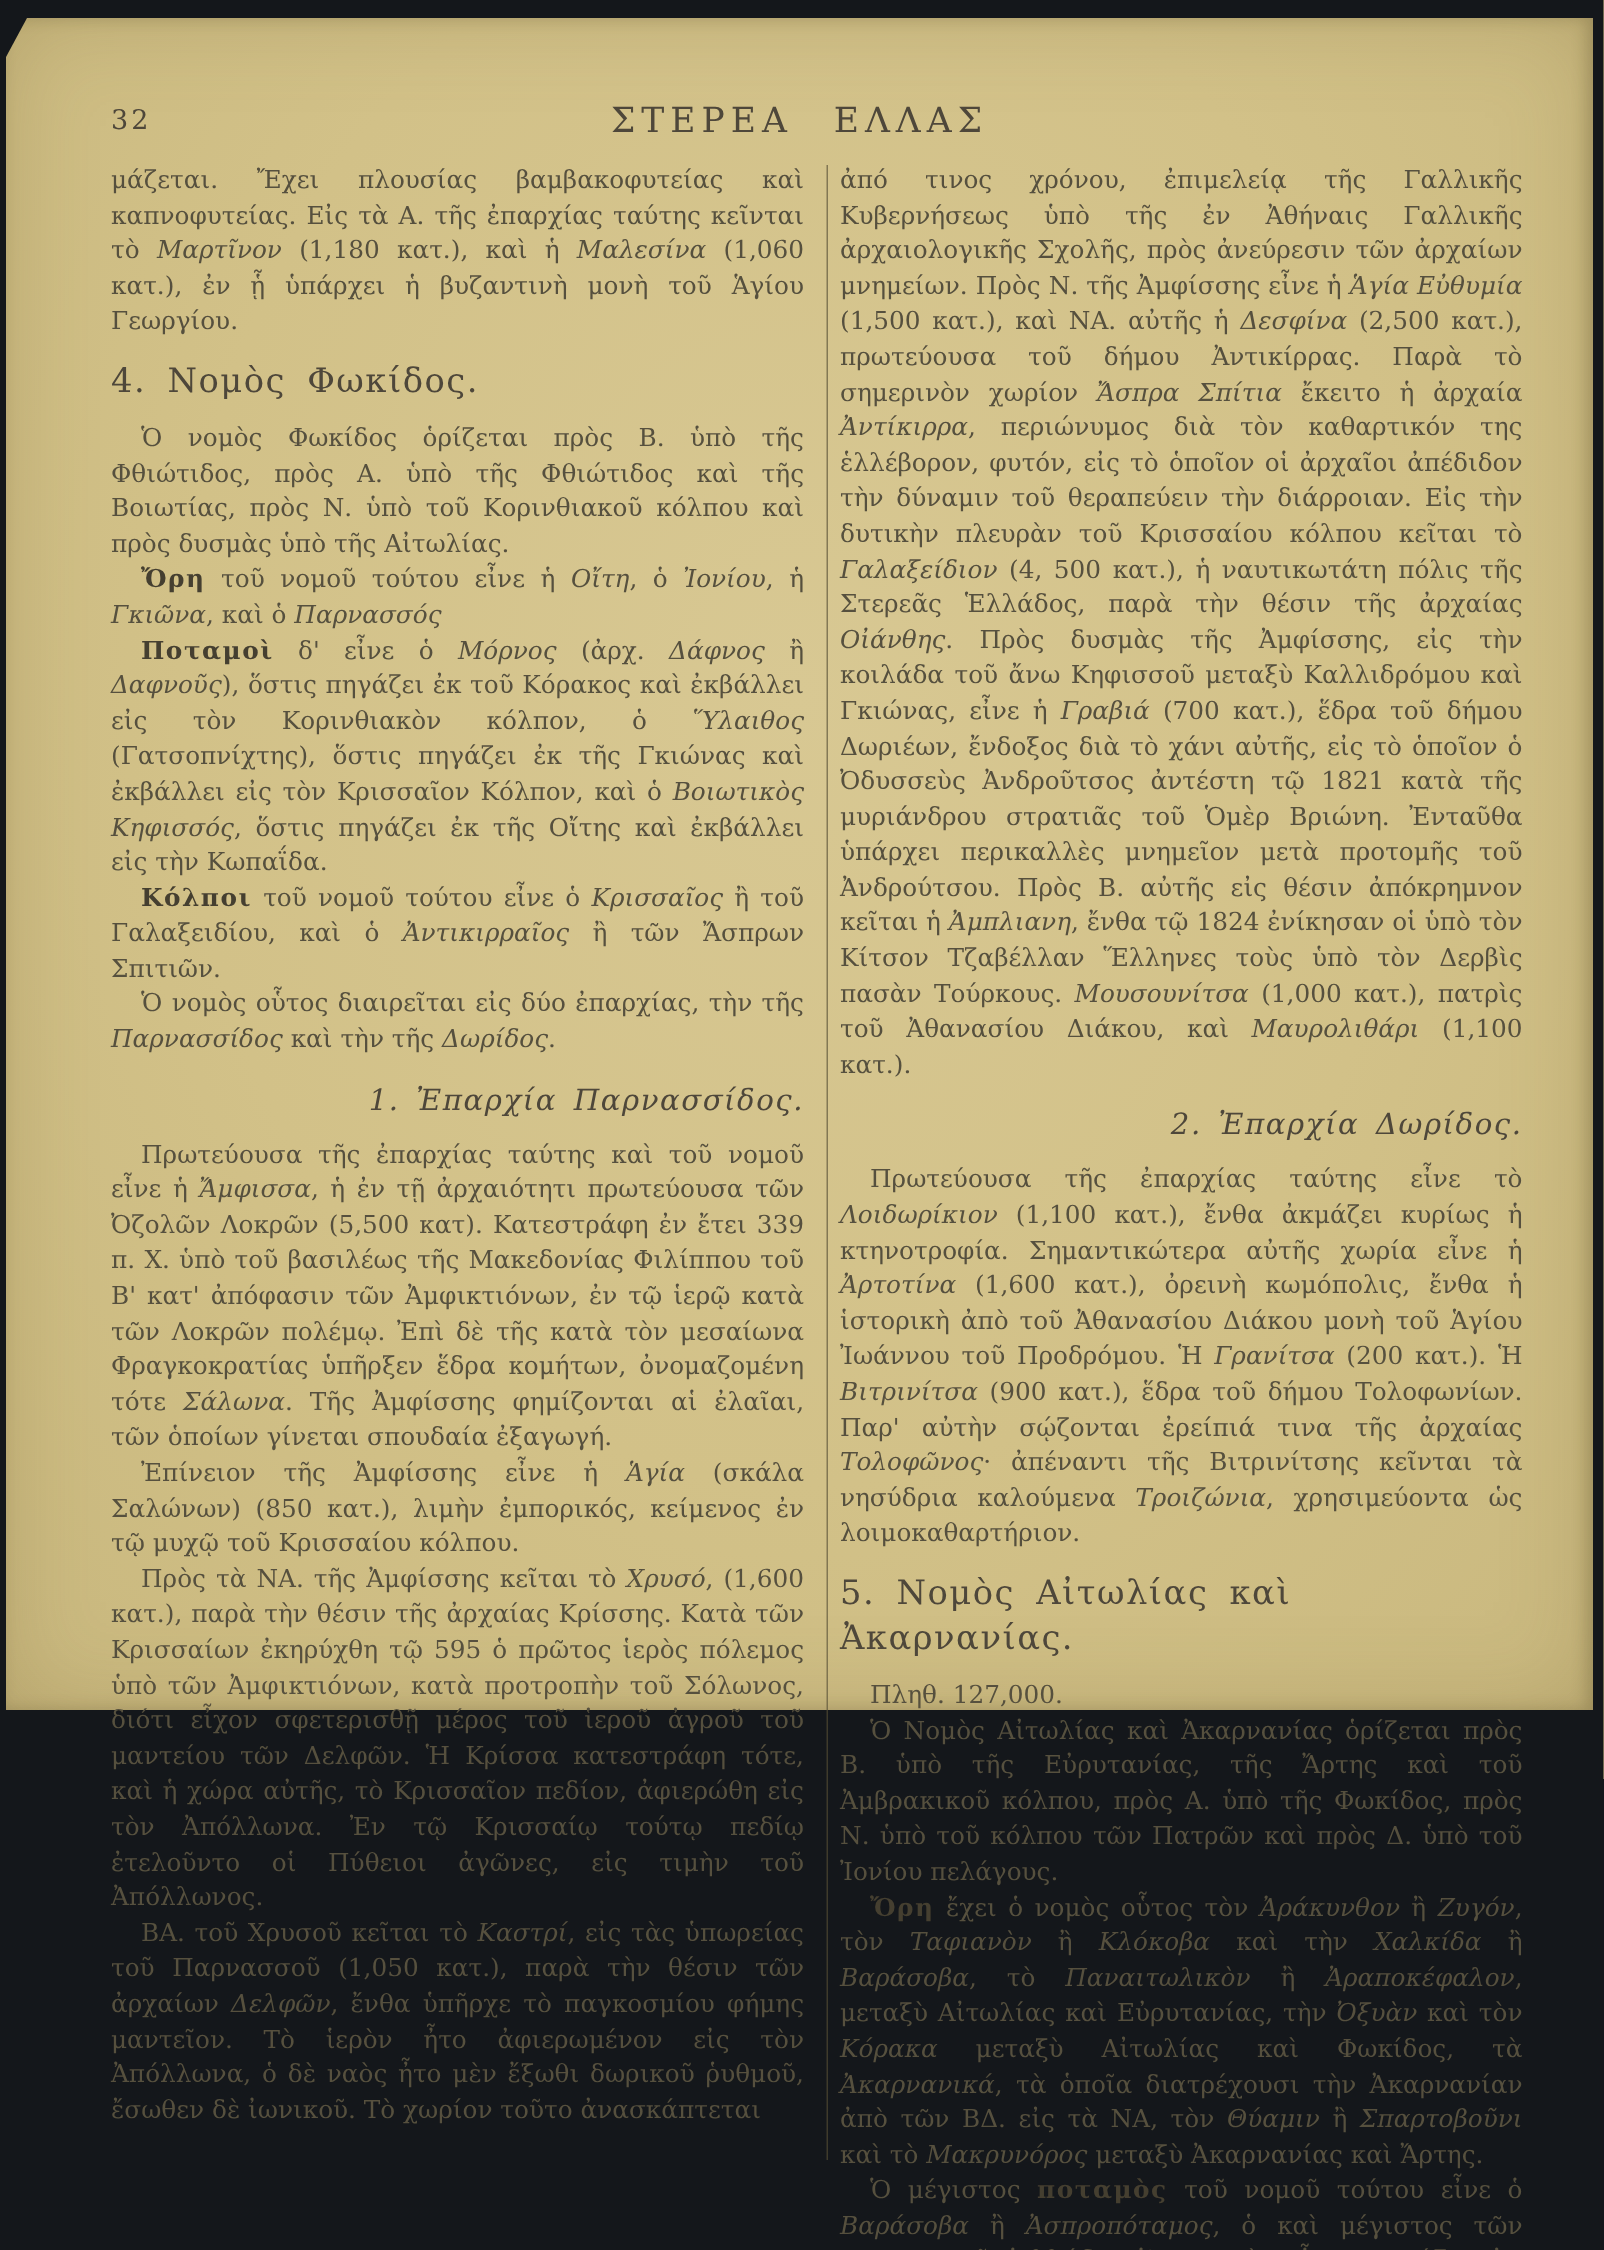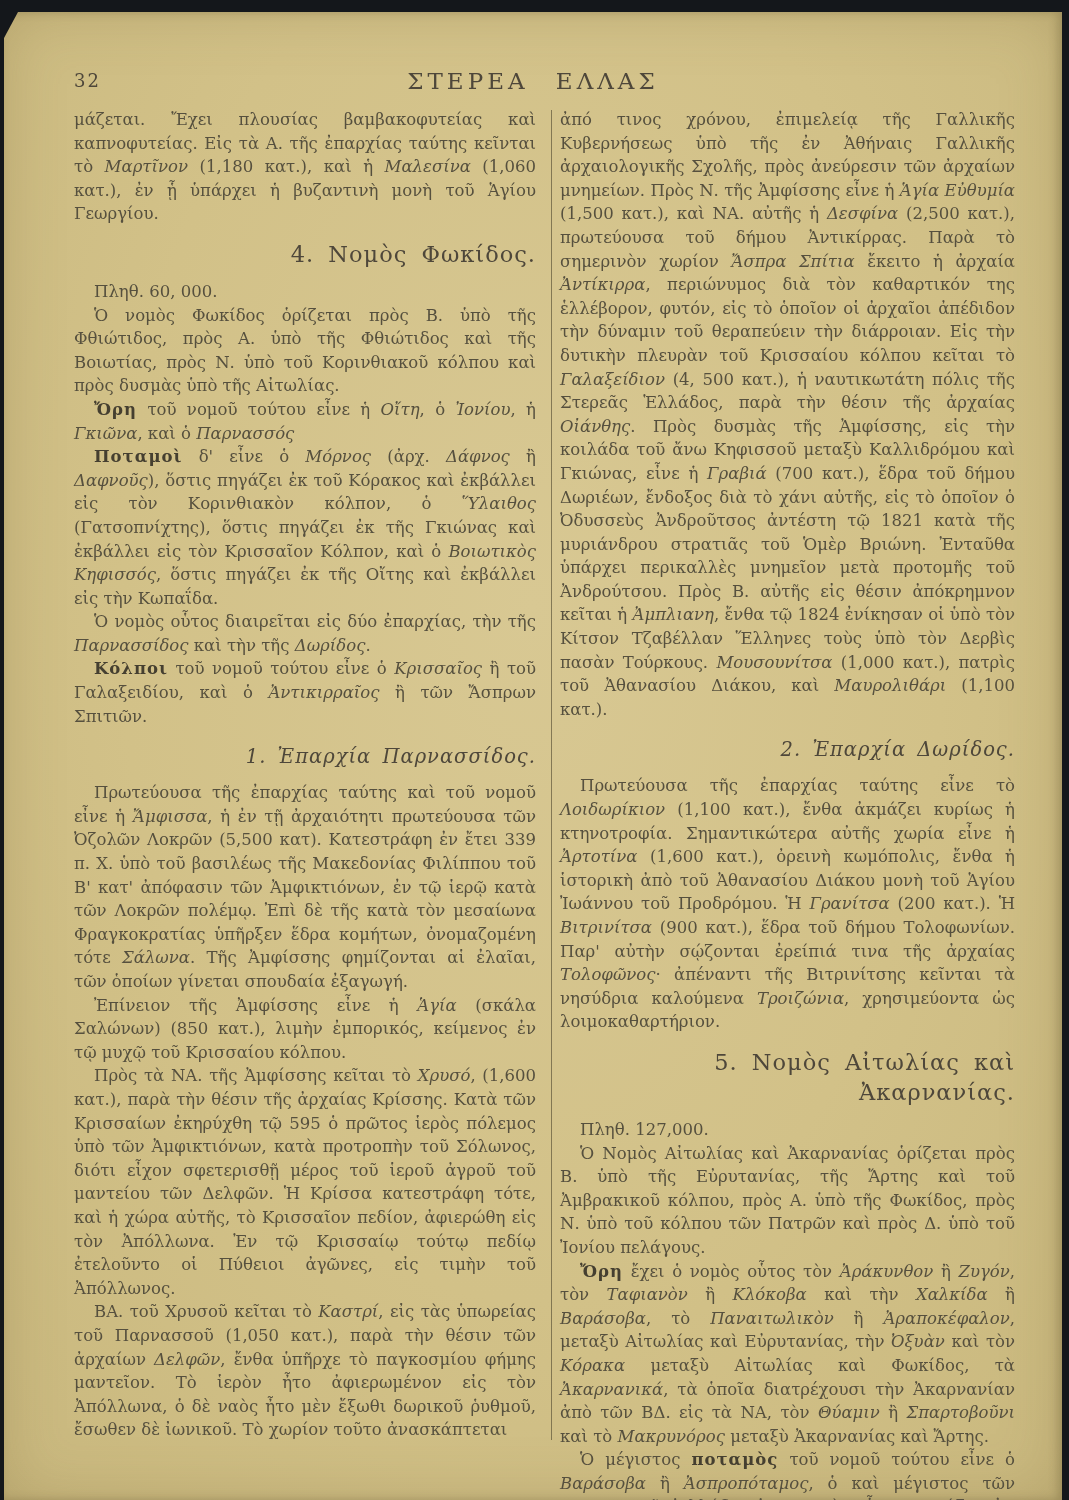--- a/index.html
+++ b/index.html
@@ -3,21 +3,21 @@
 <meta charset="utf-8">
 <style>
   html,body{margin:0;padding:0;}
   body{
     width:1069px;height:1500px;
     background:#14171b;
     font-family:"DejaVu Serif","Liberation Serif",serif;
     position:relative;overflow:hidden;
   }
   .page{
-    position:absolute;top:12px;left:4px;width:1058px;height:1488px;
+    position:absolute;top:12px;left:4px;width:1058px;height:1128px;
     background:#d3c28a;
     background-image:radial-gradient(ellipse at 50% 40%, #d8c893 0%, #d2c188 55%, #c9b87e 100%);
     box-shadow:inset 0 0 60px rgba(120,100,50,0.25), inset -4px 0 10px rgba(60,50,25,0.25);
   }
   .corner-wedge{
     position:absolute;top:0;left:0;width:0;height:0;
     border-top:26px solid #14171b;border-right:14px solid transparent;
   }
   .runhead{position:absolute;top:52px;left:0;width:100%;height:36px;}
   .pagenum{
@@ -34,21 +34,21 @@
   .col{width:462px;color:#56503e;font-size:16.5px;line-height:23.6px;text-align:justify;}
   .col-left{padding-right:11px;}
   .col-right{width:455px;padding-left:13px;}
   .divider{
     position:absolute;left:547px;top:98px;height:1330px;width:1px;
     background:rgba(86,78,52,0.65);
   }
   p.para{margin:0;text-indent:20px;}
   p.para.noindent{text-indent:0;}
   .h-major{
-    font-size:22.5px;text-align:right;text-indent:0;color:#4e473a;
+    font-size:22.5px;text-align:left;text-indent:0;color:#4e473a;
     margin:13px 0 11px 0;letter-spacing:1px;word-spacing:6px;line-height:30px;
   }
   .h-minor{
     font-size:19.5px;font-style:italic;text-align:right;text-indent:0;color:#4e473a;
     margin:15px 0 11px 0;letter-spacing:1px;word-spacing:4px;line-height:27px;
   }
   .it{font-style:italic;}
   .bd{font-weight:bold;letter-spacing:1px;color:#453f30;}
 </style>
 </head>
@@ -61,26 +61,25 @@
     <span class="pagenum">32</span>
     <span class="runtitle">ΣΤΕΡΕΑ ΕΛΛΑΣ</span>
   </div>
 
   <div class="divider"></div>
 
   <div class="colwrap">
     <div class="col col-left">
         <p class="para noindent"><span>μάζεται. Ἔχει πλουσίας βαμβακοφυτείας καὶ καπνοφυτείας. Εἰς τὰ Α. τῆς ἐπαρχίας ταύτης κεῖνται τὸ </span><span class="it">Μαρτῖνον</span><span> (1,180 κατ.), καὶ ἡ </span><span class="it">Μαλεσίνα</span><span> (1,060 κατ.), ἐν ᾗ ὑπάρχει ἡ βυζαντινὴ μονὴ τοῦ Ἁγίου Γεωργίου.</span></p>
         <div class="h-major">4. Νομὸς Φωκίδος.</div>
-        <p class="para"><span>Πληθ. 60, 000.</span></p>
         <p class="para"><span>Ὁ νομὸς Φωκίδος ὁρίζεται πρὸς Β. ὑπὸ τῆς Φθιώτιδος, πρὸς Α. ὑπὸ τῆς Φθιώτιδος καὶ τῆς Βοιωτίας, πρὸς Ν. ὑπὸ τοῦ Κορινθιακοῦ κόλπου καὶ πρὸς δυσμὰς ὑπὸ τῆς Αἰτωλίας.</span></p>
         <p class="para"><span class="bd">Ὄρη</span><span> τοῦ νομοῦ τούτου εἶνε ἡ </span><span class="it">Οἴτη</span><span>, ὁ </span><span class="it">Ἰονίου</span><span>, ἡ </span><span class="it">Γκιῶνα</span><span>, καὶ ὁ </span><span class="it">Παρνασσός</span></p>
         <p class="para"><span class="bd">Ποταμοὶ</span><span> δ' εἶνε ὁ </span><span class="it">Μόρνος</span><span> (ἀρχ. </span><span class="it">Δάφνος</span><span> ἢ </span><span class="it">Δαφνοῦς</span><span>), ὅστις πηγάζει ἐκ τοῦ Κόρακος καὶ ἐκβάλλει εἰς τὸν Κορινθιακὸν κόλπον, ὁ </span><span class="it">Ὕλαιθος</span><span> (Γατσοπνίχτης), ὅστις πηγάζει ἐκ τῆς Γκιώνας καὶ ἐκβάλλει εἰς τὸν Κρισσαῖον Κόλπον, καὶ ὁ </span><span class="it">Βοιωτικὸς Κηφισσός</span><span>, ὅστις πηγάζει ἐκ τῆς Οἴτης καὶ ἐκβάλλει εἰς τὴν Κωπαΐδα.</span></p>
+        <p class="para"><span class="bd">Κόλποι</span><span> τοῦ νομοῦ τούτου εἶνε ὁ </span><span class="it">Κρισσαῖος</span><span> ἢ τοῦ Γαλαξειδίου, καὶ ὁ </span><span class="it">Ἀντικιρραῖος</span><span> ἢ τῶν Ἄσπρων Σπιτιῶν.</span></p>
         <p class="para"><span>Ὁ νομὸς οὗτος διαιρεῖται εἰς δύο ἐπαρχίας, τὴν τῆς </span><span class="it">Παρνασσίδος</span><span> καὶ τὴν τῆς </span><span class="it">Δωρίδος</span><span>.</span></p>
-        <p class="para"><span class="bd">Κόλποι</span><span> τοῦ νομοῦ τούτου εἶνε ὁ </span><span class="it">Κρισσαῖος</span><span> ἢ τοῦ Γαλαξειδίου, καὶ ὁ </span><span class="it">Ἀντικιρραῖος</span><span> ἢ τῶν Ἄσπρων Σπιτιῶν.</span></p>
         <div class="h-minor">1. Ἐπαρχία Παρνασσίδος.</div>
         <p class="para"><span>Πρωτεύουσα τῆς ἐπαρχίας ταύτης καὶ τοῦ νομοῦ εἶνε ἡ </span><span class="it">Ἄμφισσα</span><span>, ἡ ἐν τῇ ἀρχαιότητι πρωτεύουσα τῶν Ὀζολῶν Λοκρῶν (5,500 κατ). Κατεστράφη ἐν ἔτει 339 π. Χ. ὑπὸ τοῦ βασιλέως τῆς Μακεδονίας Φιλίππου τοῦ Β' κατ' ἀπόφασιν τῶν Ἀμφικτιόνων, ἐν τῷ ἱερῷ κατὰ τῶν Λοκρῶν πολέμῳ. Ἐπὶ δὲ τῆς κατὰ τὸν μεσαίωνα Φραγκοκρατίας ὑπῆρξεν ἕδρα κομήτων, ὀνομαζομένη τότε </span><span class="it">Σάλωνα</span><span>. Τῆς Ἀμφίσσης φημίζονται αἱ ἐλαῖαι, τῶν ὁποίων γίνεται σπουδαία ἐξαγωγή.</span></p>
         <p class="para"><span>Ἐπίνειον τῆς Ἀμφίσσης εἶνε ἡ </span><span class="it">Ἁγία</span><span> (σκάλα Σαλώνων) (850 κατ.), λιμὴν ἐμπορικός, κείμενος ἐν τῷ μυχῷ τοῦ Κρισσαίου κόλπου.</span></p>
         <p class="para"><span>Πρὸς τὰ ΝΑ. τῆς Ἀμφίσσης κεῖται τὸ </span><span class="it">Χρυσό</span><span>, (1,600 κατ.), παρὰ τὴν θέσιν τῆς ἀρχαίας Κρίσσης. Κατὰ τῶν Κρισσαίων ἐκηρύχθη τῷ 595 ὁ πρῶτος ἱερὸς πόλεμος ὑπὸ τῶν Ἀμφικτιόνων, κατὰ προτροπὴν τοῦ Σόλωνος, διότι εἶχον σφετερισθῇ μέρος τοῦ ἱεροῦ ἀγροῦ τοῦ μαντείου τῶν Δελφῶν. Ἡ Κρίσσα κατεστράφη τότε, καὶ ἡ χώρα αὐτῆς, τὸ Κρισσαῖον πεδίον, ἀφιερώθη εἰς τὸν Ἀπόλλωνα. Ἐν τῷ Κρισσαίῳ τούτῳ πεδίῳ ἐτελοῦντο οἱ Πύθειοι ἀγῶνες, εἰς τιμὴν τοῦ Ἀπόλλωνος.</span></p>
         <p class="para"><span>ΒΑ. τοῦ Χρυσοῦ κεῖται τὸ </span><span class="it">Καστρί</span><span>, εἰς τὰς ὑπωρείας τοῦ Παρνασσοῦ (1,050 κατ.), παρὰ τὴν θέσιν τῶν ἀρχαίων </span><span class="it">Δελφῶν</span><span>, ἔνθα ὑπῆρχε τὸ παγκοσμίου φήμης μαντεῖον. Τὸ ἱερὸν ἦτο ἀφιερωμένον εἰς τὸν Ἀπόλλωνα, ὁ δὲ ναὸς ἦτο μὲν ἔξωθι δωρικοῦ ῥυθμοῦ, ἔσωθεν δὲ ἰωνικοῦ. Τὸ χωρίον τοῦτο ἀνασκάπτεται</span></p>
       </div>
     <div class="col col-right">
         <p class="para noindent"><span>ἀπό τινος χρόνου, ἐπιμελείᾳ τῆς Γαλλικῆς Κυβερνήσεως ὑπὸ τῆς ἐν Ἀθήναις Γαλλικῆς ἀρχαιολογικῆς Σχολῆς, πρὸς ἀνεύρεσιν τῶν ἀρχαίων μνημείων. Πρὸς Ν. τῆς Ἀμφίσσης εἶνε ἡ </span><span class="it">Ἁγία Εὐθυμία</span><span> (1,500 κατ.), καὶ ΝΑ. αὐτῆς ἡ </span><span class="it">Δεσφίνα</span><span> (2,500 κατ.), πρωτεύουσα τοῦ δήμου Ἀντικίρρας. Παρὰ τὸ σημερινὸν χωρίον </span><span class="it">Ἄσπρα Σπίτια</span><span> ἔκειτο ἡ ἀρχαία </span><span class="it">Ἀντίκιρρα</span><span>, περιώνυμος διὰ τὸν καθαρτικόν της ἑλλέβορον, φυτόν, εἰς τὸ ὁποῖον οἱ ἀρχαῖοι ἀπέδιδον τὴν δύναμιν τοῦ θεραπεύειν τὴν διάρροιαν. Εἰς τὴν δυτικὴν πλευρὰν τοῦ Κρισσαίου κόλπου κεῖται τὸ </span><span class="it">Γαλαξείδιον</span><span> (4, 500 κατ.), ἡ ναυτικωτάτη πόλις τῆς Στερεᾶς Ἑλλάδος, παρὰ τὴν θέσιν τῆς ἀρχαίας </span><span class="it">Οἰάνθης</span><span>. Πρὸς δυσμὰς τῆς Ἀμφίσσης, εἰς τὴν κοιλάδα τοῦ ἄνω Κηφισσοῦ μεταξὺ Καλλιδρόμου καὶ Γκιώνας, εἶνε ἡ </span><span class="it">Γραβιά</span><span> (700 κατ.), ἕδρα τοῦ δήμου Δωριέων, ἔνδοξος διὰ τὸ χάνι αὐτῆς, εἰς τὸ ὁποῖον ὁ Ὀδυσσεὺς Ἀνδροῦτσος ἀντέστη τῷ 1821 κατὰ τῆς μυριάνδρου στρατιᾶς τοῦ Ὁμὲρ Βριώνη. Ἐνταῦθα ὑπάρχει περικαλλὲς μνημεῖον μετὰ προτομῆς τοῦ Ἀνδρούτσου. Πρὸς Β. αὐτῆς εἰς θέσιν ἀπόκρημνον κεῖται ἡ </span><span class="it">Ἀμπλιανη</span><span>, ἔνθα τῷ 1824 ἐνίκησαν οἱ ὑπὸ τὸν Κίτσον Τζαβέλλαν Ἕλληνες τοὺς ὑπὸ τὸν Δερβὶς πασὰν Τούρκους. </span><span class="it">Μουσουνίτσα</span><span> (1,000 κατ.), πατρὶς τοῦ Ἀθανασίου Διάκου, καὶ </span><span class="it">Μαυρολιθάρι</span><span> (1,100 κατ.).</span></p>
         <div class="h-minor">2. Ἐπαρχία Δωρίδος.</div>
         <p class="para"><span>Πρωτεύουσα τῆς ἐπαρχίας ταύτης εἶνε τὸ </span><span class="it">Λοιδωρίκιον</span><span> (1,100 κατ.), ἔνθα ἀκμάζει κυρίως ἡ κτηνοτροφία. Σημαντικώτερα αὐτῆς χωρία εἶνε ἡ </span><span class="it">Ἀρτοτίνα</span><span> (1,600 κατ.), ὀρεινὴ κωμόπολις, ἔνθα ἡ ἱστορικὴ ἀπὸ τοῦ Ἀθανασίου Διάκου μονὴ τοῦ Ἁγίου Ἰωάννου τοῦ Προδρόμου. Ἡ </span><span class="it">Γρανίτσα</span><span> (200 κατ.). Ἡ </span><span class="it">Βιτρινίτσα</span><span> (900 κατ.), ἕδρα τοῦ δήμου Τολοφωνίων. Παρ' αὐτὴν σῴζονται ἐρείπιά τινα τῆς ἀρχαίας </span><span class="it">Τολοφῶνος</span><span>· ἀπέναντι τῆς Βιτρινίτσης κεῖνται τὰ νησύδρια καλούμενα </span><span class="it">Τροιζώνια</span><span>, χρησιμεύοντα ὡς λοιμοκαθαρτήριον.</span></p>

